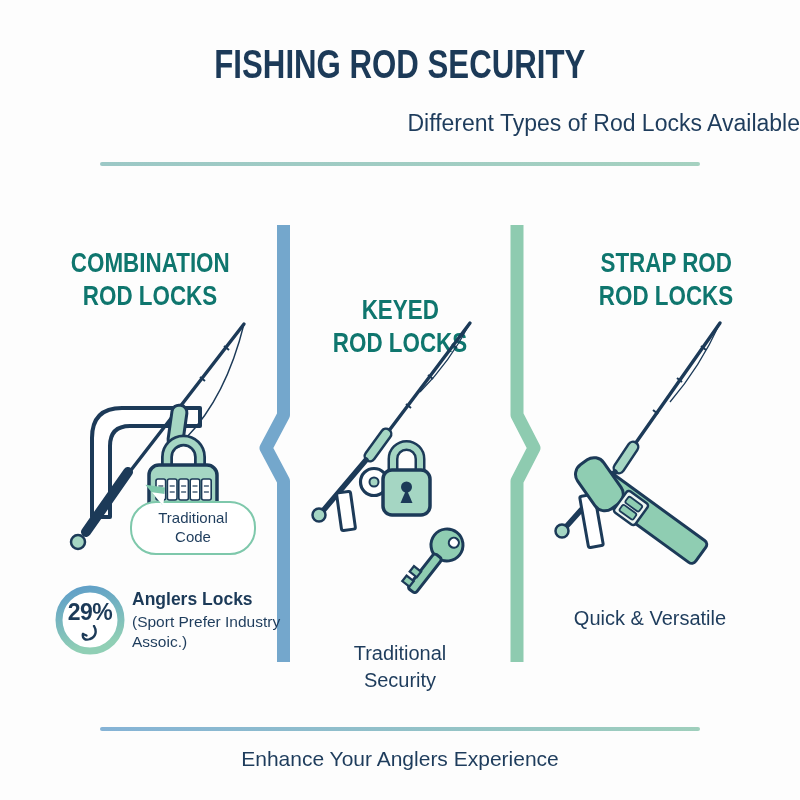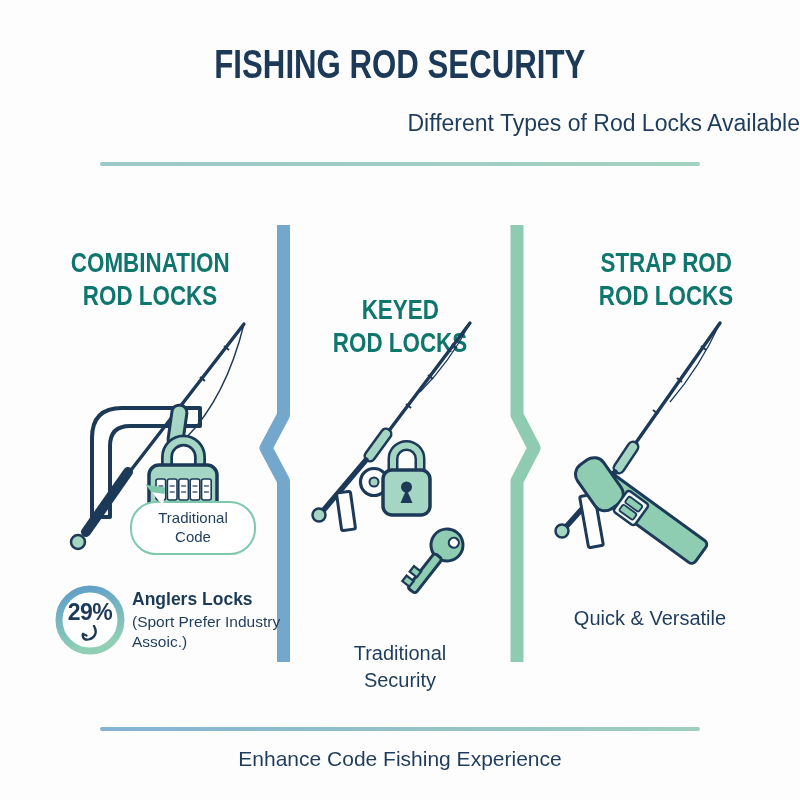--- a/index.html
+++ b/index.html
@@ -235,13 +235,13 @@
     <g transform="rotate(36 96 196)">
       <rect x="83" y="183" width="26" height="26" rx="3" fill="#eef6f2" stroke="#1c3a58" stroke-width="2.5"></rect>
       <rect x="87.5" y="187.5" width="17" height="7.5" rx="2" fill="#8fcdb2" stroke="#1c3a58" stroke-width="1.8"></rect>
       <rect x="87.5" y="197.5" width="17" height="7.5" rx="2" fill="#8fcdb2" stroke="#1c3a58" stroke-width="1.8"></rect>
     </g>
   </g>
 </svg>
 <div class="abs caption" style="left:560px;top:605px;width:180px;">Quick &amp; Versatile</div>
 
 <div class="abs rule-bottom"></div>
-<div class="abs footer-text">Enhance Code Fishing Experience</div>
+<div class="abs footer-text">Enhance Your Anglers Experience</div>
 
 </body></html>

